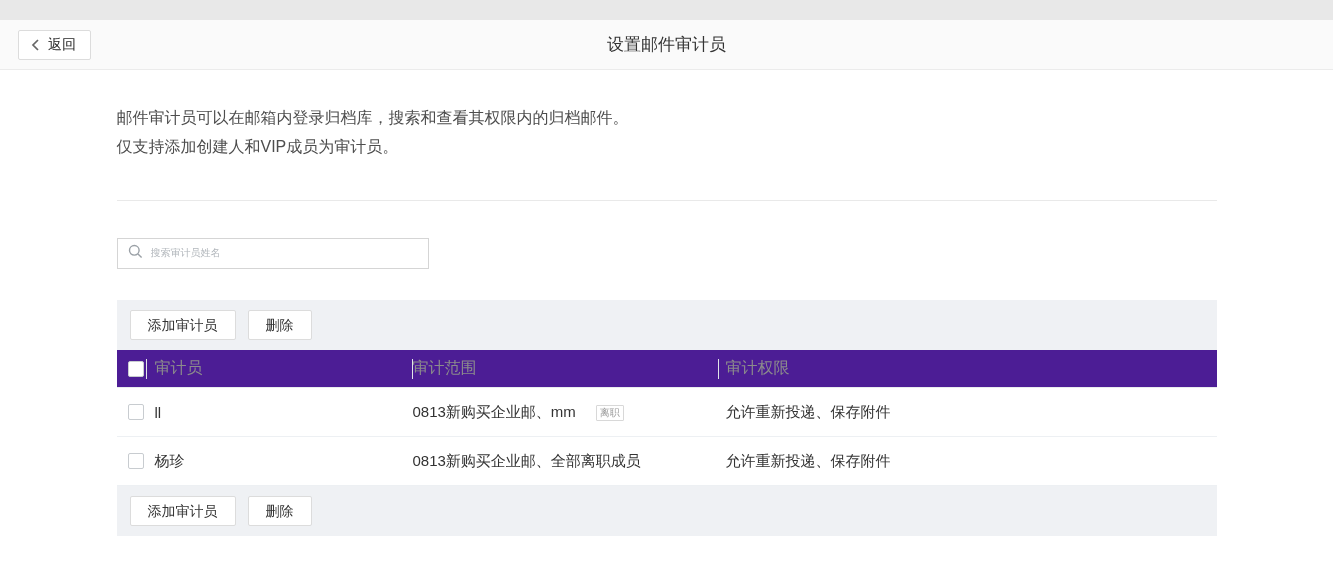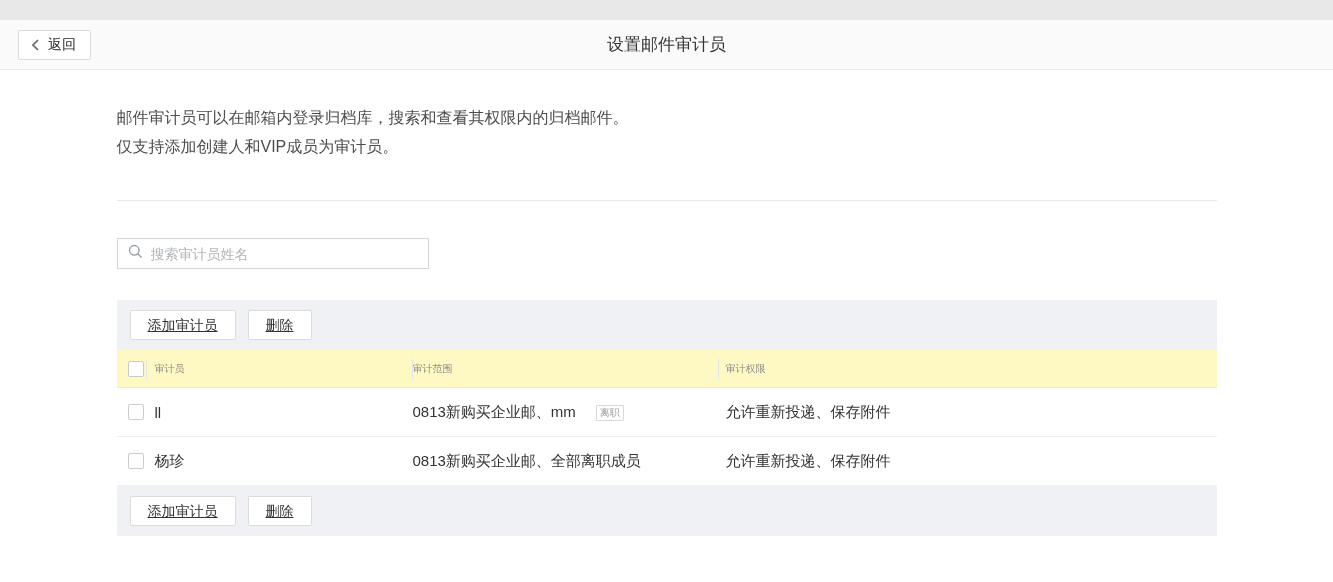--- a/index.html
+++ b/index.html
@@ -63,23 +63,23 @@
     background: #fff;
     display: flex;
     align-items: center;
     padding: 0 10px;
     gap: 8px;
   }
   .search-box input {
     border: none;
     outline: none;
     flex: 1;
-    font-size: 14px;
-    color: #333;
-    font-family: Liberation Sans, sans-serif;
+    font-size: 10px;
+    color: #333;
+    font-family: Liberation Mono, monospace;
     background: transparent;
   }
   .search-box input::placeholder { color: #b1b6bb; }
 
   
   .toolbar {
     margin-top: 31px;
     height: 50px;
     background: #eff1f4;
     display: flex;
@@ -92,31 +92,30 @@
     height: 30px;
     padding: 0 17px;
     background: #fff;
     border: 1px solid #dcdcdc;
     border-radius: 2px;
     font-size: 14px;
     color: #333;
     font-family: inherit;
     cursor: pointer;
     line-height: 28px;
-    text-decoration: underline;
   }
 
   
   .tbl-header {
     height: 38px;
-    background: #fef9c3;
+    background: #4c1d95;
     border-bottom: 1px solid #e8ebee;
     display: flex;
     align-items: center;
-    font-size: 10px;
+    font-size: 16px;
     color: #8c8c8c;
   }
   .tbl-row {
     height: 49px;
     background: #fff;
     display: flex;
     align-items: center;
     font-size: 15px;
     color: #333;
     border-bottom: 1px solid #edf0f3;

